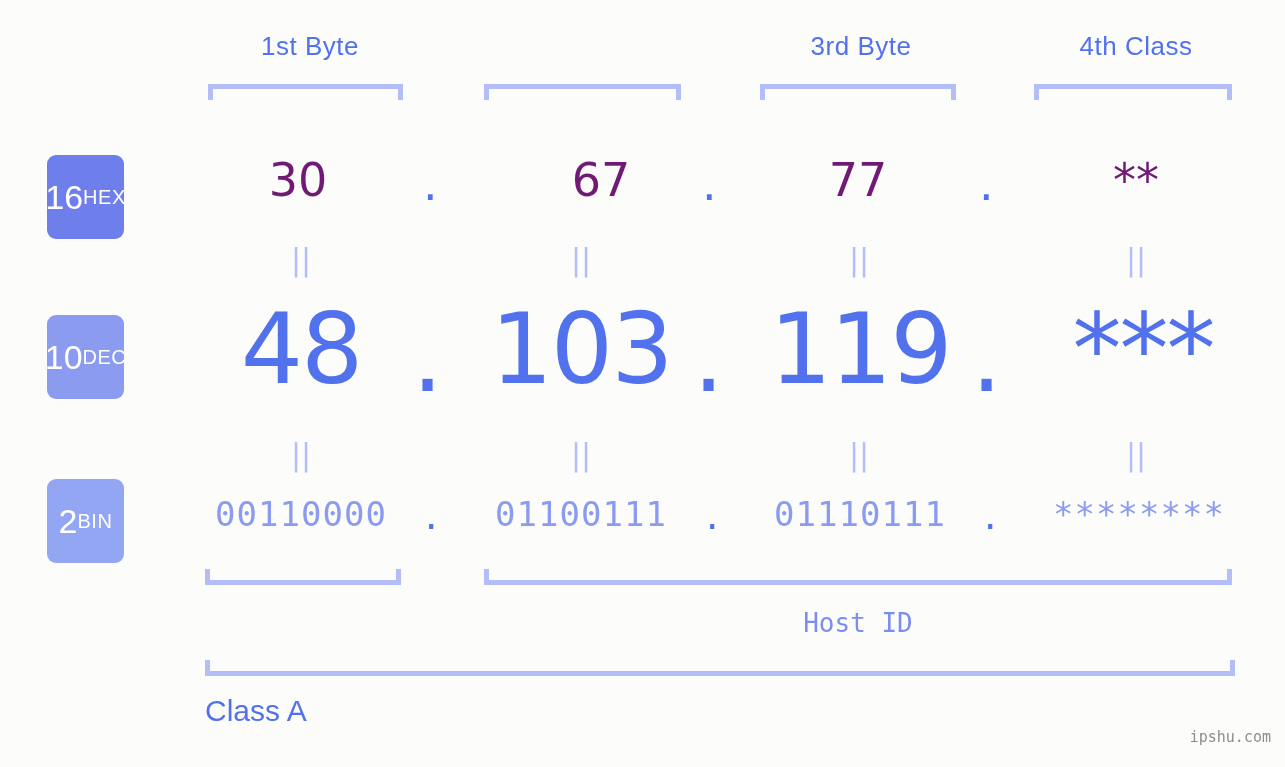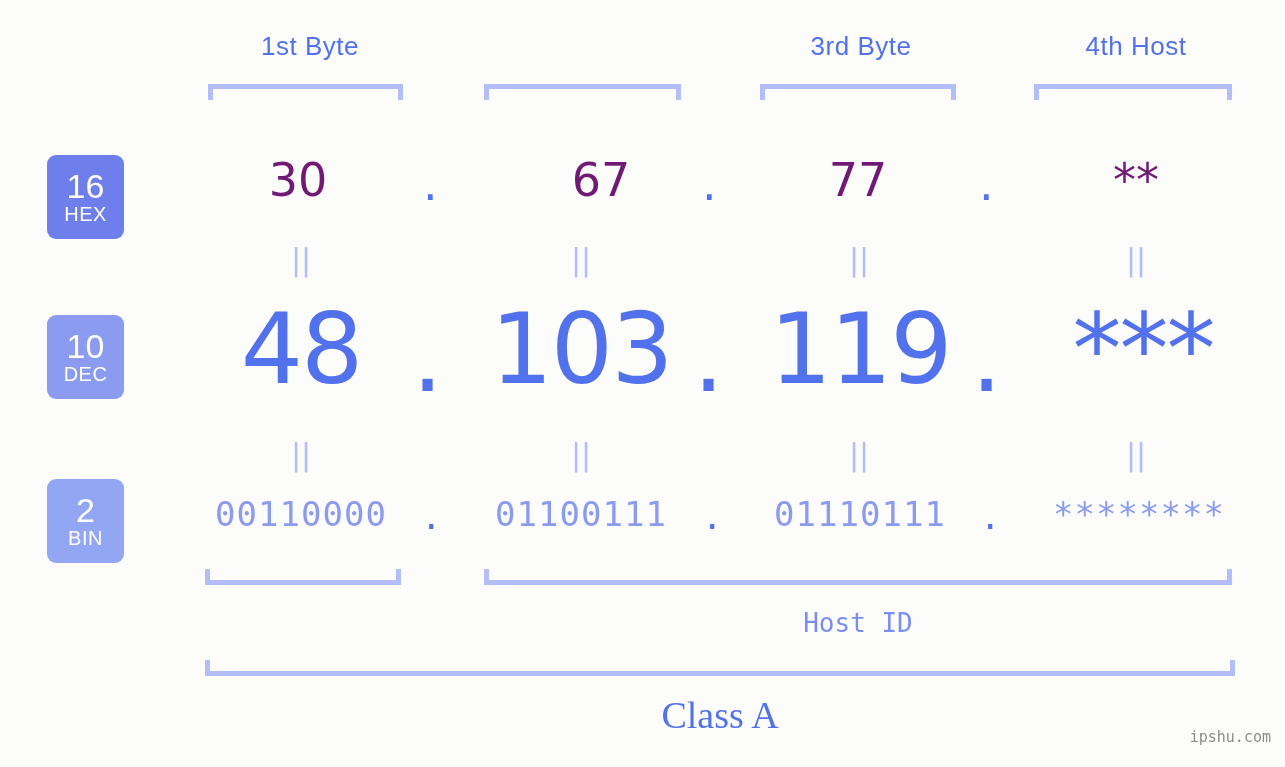--- a/index.html
+++ b/index.html
@@ -55,21 +55,21 @@
   }
 
   
   .badge {
     position: absolute;
     left: 47px;
     width: 77px;
     border-radius: 9px;
     color: #ffffff;
     display: flex;
-    flex-direction: column;
+    flex-direction: row;
     align-items: center;
     justify-content: center;
     box-sizing: border-box;
   }
   .badge .num {
     font-size: 34px;
     line-height: 34px;
     font-weight: 400;
   }
   .badge .abbr {
@@ -165,24 +165,23 @@
     font-family: "DejaVu Sans Mono", monospace;
     line-height: 1;
   }
 
   
   #class-label {
     position: absolute;
     top: 696px;
     left: 205px;
     width: 1030px;
-    text-align: center;
-    font-size: 38px;
-    color: #5271ed;
-    font-family: Liberation Serif, serif;
+    font-size: 30px;
+    color: #5271ed;
+    font-family: Liberation Sans, sans-serif;
     line-height: 1;
   }
 
   
   #watermark {
     position: absolute;
     right: 14px;
     bottom: 22px;
     font-size: 15px;
     color: #8d8d8d;
@@ -190,21 +189,21 @@
     line-height: 1;
   }
 </style>
 </head>
 <body>
 
 <div class="stage">
 
   <div class="byte-head" style="left:180px;">1st Byte</div>
   <div class="byte-head" style="left:731px;">3rd Byte</div>
-  <div class="byte-head" style="left:1006px;">4th Host</div>
+  <div class="byte-head" style="left:1006px;">4th Class</div>
 
   <div class="bracket-top" style="left:208px; width:195px;"></div>
   <div class="bracket-top" style="left:484px; width:197px;"></div>
   <div class="bracket-top" style="left:760px; width:196px;"></div>
   <div class="bracket-top" style="left:1034px; width:198px;"></div>
 
   <div class="badge" id="badge-hex">
     <span class="num">16</span>
     <span class="abbr">HEX</span>
   </div>

